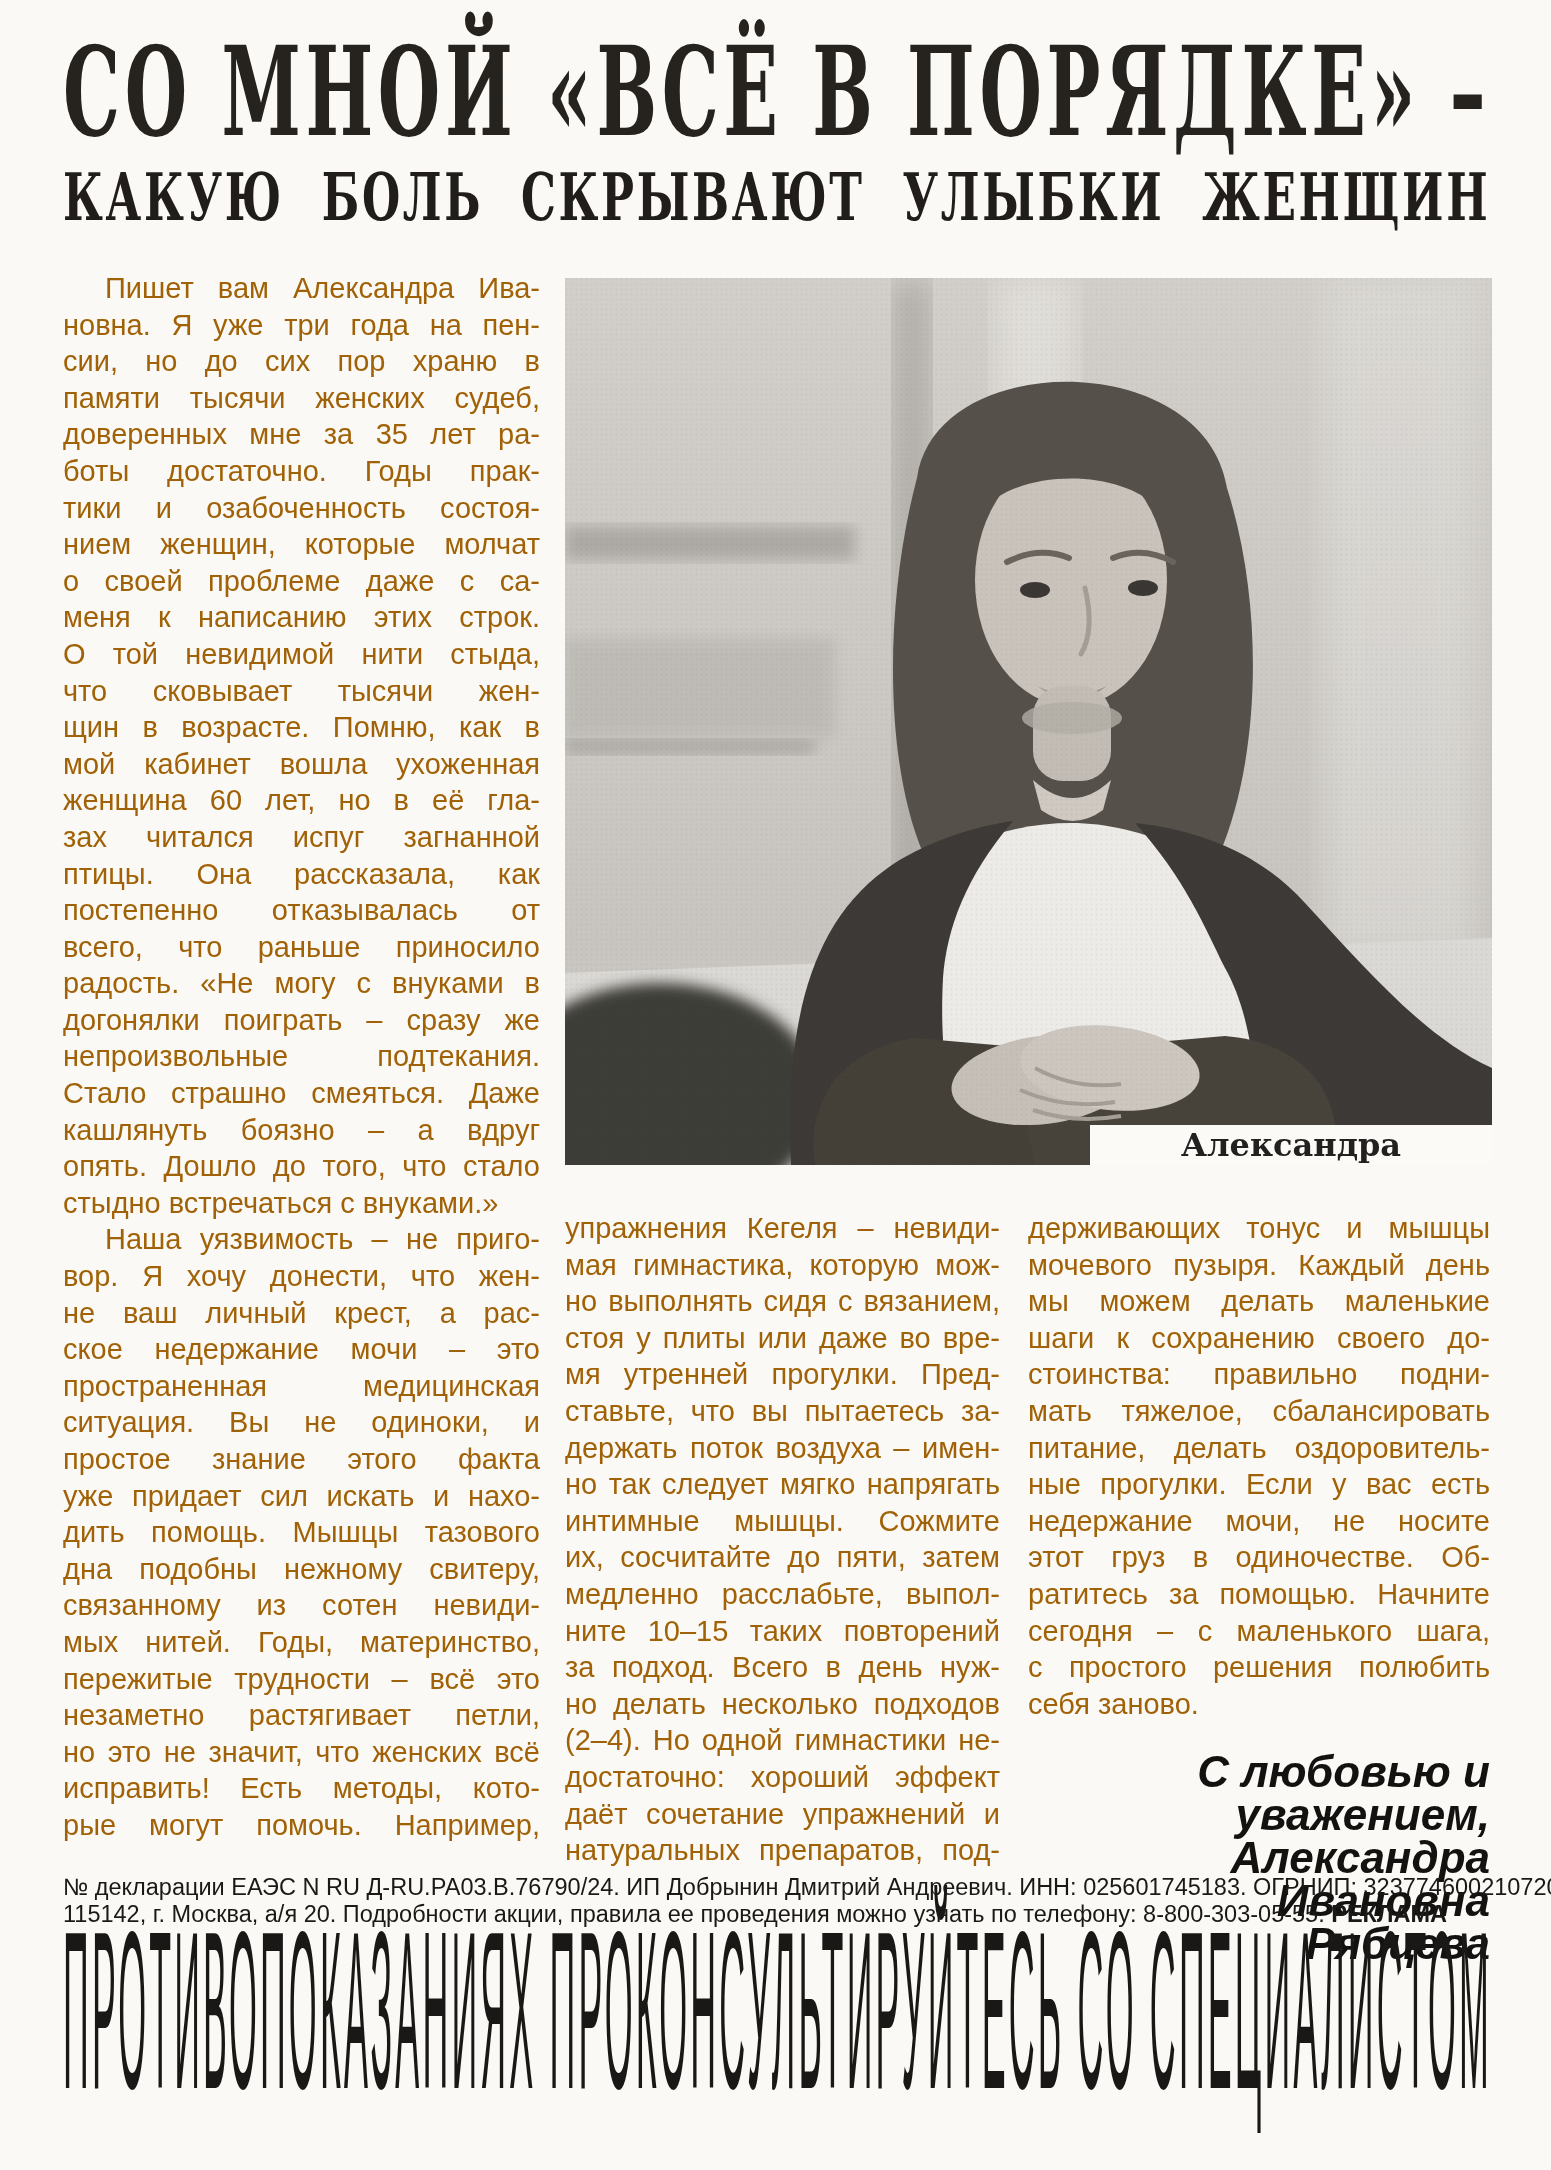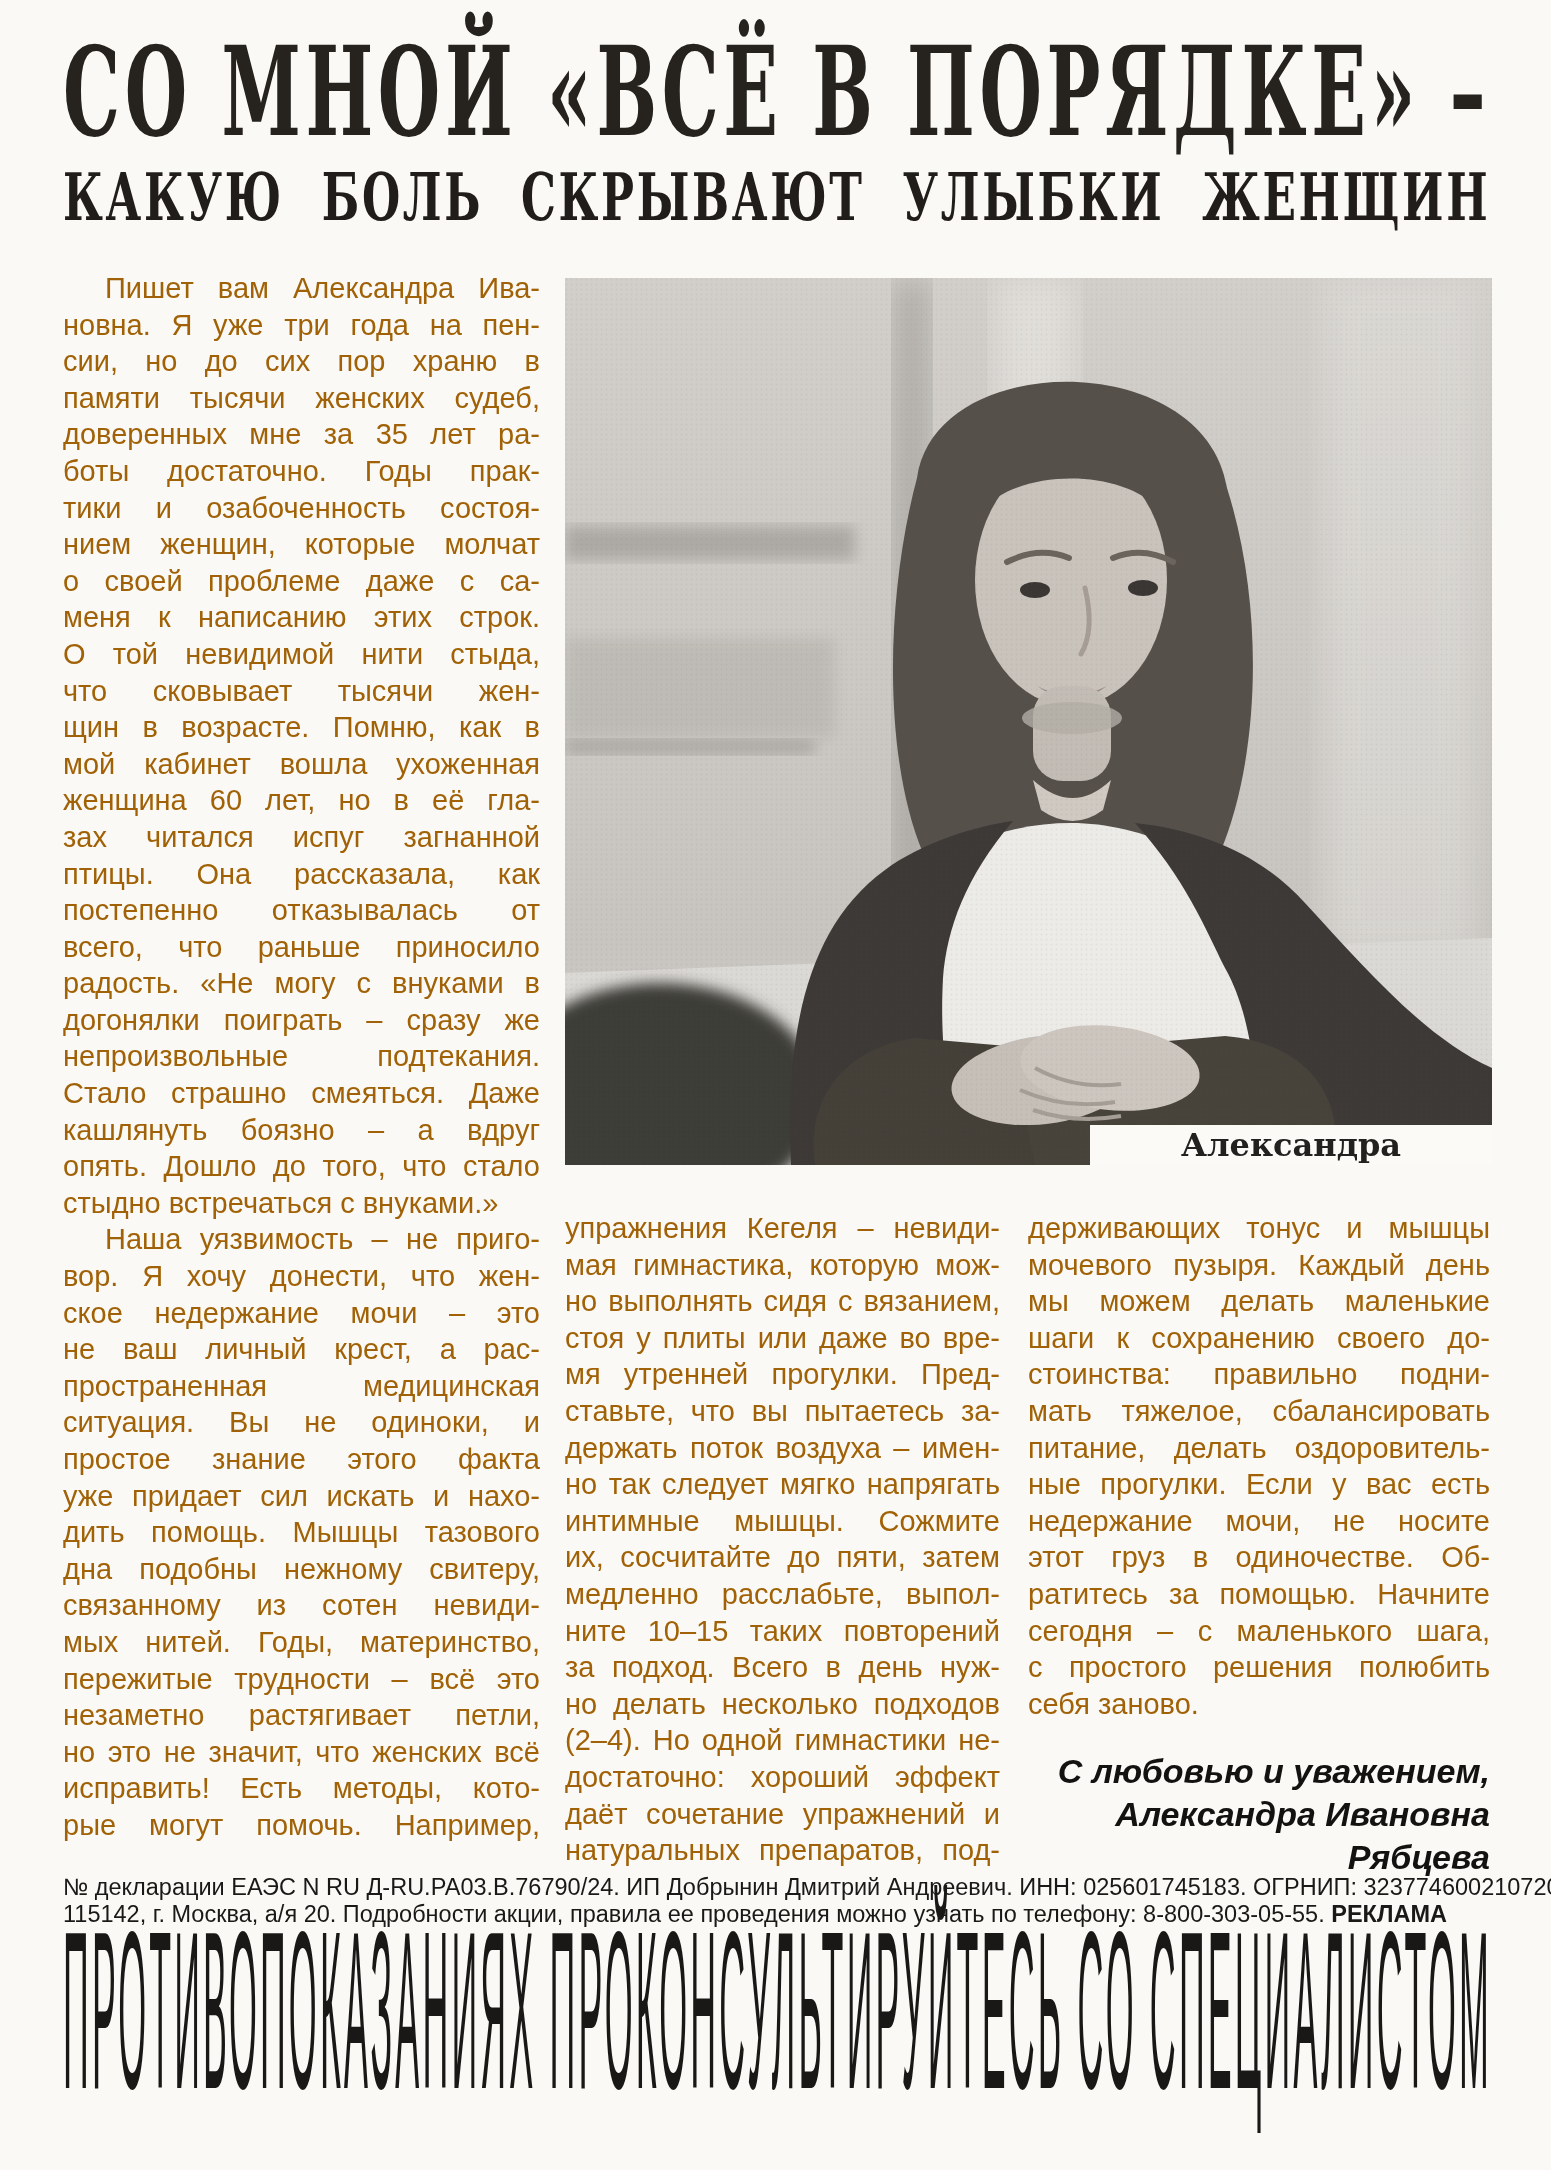--- a/index.html
+++ b/index.html
@@ -37,21 +37,21 @@
   .photo svg{display:block; width:100%; height:100%;}
   .caption{
     position:absolute; right:0; bottom:0; width:402px; height:40px;
     background:#fbfaf7; color:#232120;
     font-family:"DejaVu Serif", serif; font-weight:bold;
     font-size:32px; line-height:40px; text-align:center;
   }
   
   .signature{
     position:absolute; left:1028px; top:1750px; width:462px;
-    font-size:34px; line-height:43px; font-weight:bold; font-style:italic;
+    font-size:44px; line-height:43px; font-weight:bold; font-style:italic;
     color:#131211;
   }
   .signature .tl{text-align:right; text-align-last:right;}
   
   .legal{position:absolute; left:63px; top:1874px; width:1427px; font-size:23.5px; line-height:26.5px; color:#1a1918;}
   .legal1{text-align:justify; text-align-last:justify; white-space:nowrap;}
   .legal2{text-align:left;}
   .legal2 b{font-weight:bold;}
   
   .banner-wrap{position:absolute; left:63px; top:1898px; width:1429px; height:260px; overflow:visible;}
@@ -94,22 +94,22 @@
       <div class="tl">всего, что раньше приносило</div>
       <div class="tl">радость. «Не могу с внуками в</div>
       <div class="tl">догонялки поиграть – сразу же</div>
       <div class="tl">непроизвольные подтекания.</div>
       <div class="tl">Стало страшно смеяться. Даже</div>
       <div class="tl">кашлянуть боязно – а вдруг</div>
       <div class="tl">опять. Дошло до того, что стало</div>
       <div class="tl end">стыдно встречаться с внуками.»</div>
       <div class="tl in">Наша уязвимость – не приго-</div>
       <div class="tl">вор. Я хочу донести, что жен-</div>
+      <div class="tl">не ваш личный крест, а рас-</div>
       <div class="tl">ское недержание мочи – это</div>
-      <div class="tl">не ваш личный крест, а рас-</div>
       <div class="tl">пространенная медицинская</div>
       <div class="tl">ситуация. Вы не одиноки, и</div>
       <div class="tl">простое знание этого факта</div>
       <div class="tl">уже придает сил искать и нахо-</div>
       <div class="tl">дить помощь. Мышцы тазового</div>
       <div class="tl">дна подобны нежному свитеру,</div>
       <div class="tl">связанному из сотен невиди-</div>
       <div class="tl">мых нитей. Годы, материнство,</div>
       <div class="tl">пережитые трудности – всё это</div>
       <div class="tl">незаметно растягивает петли,</div>

